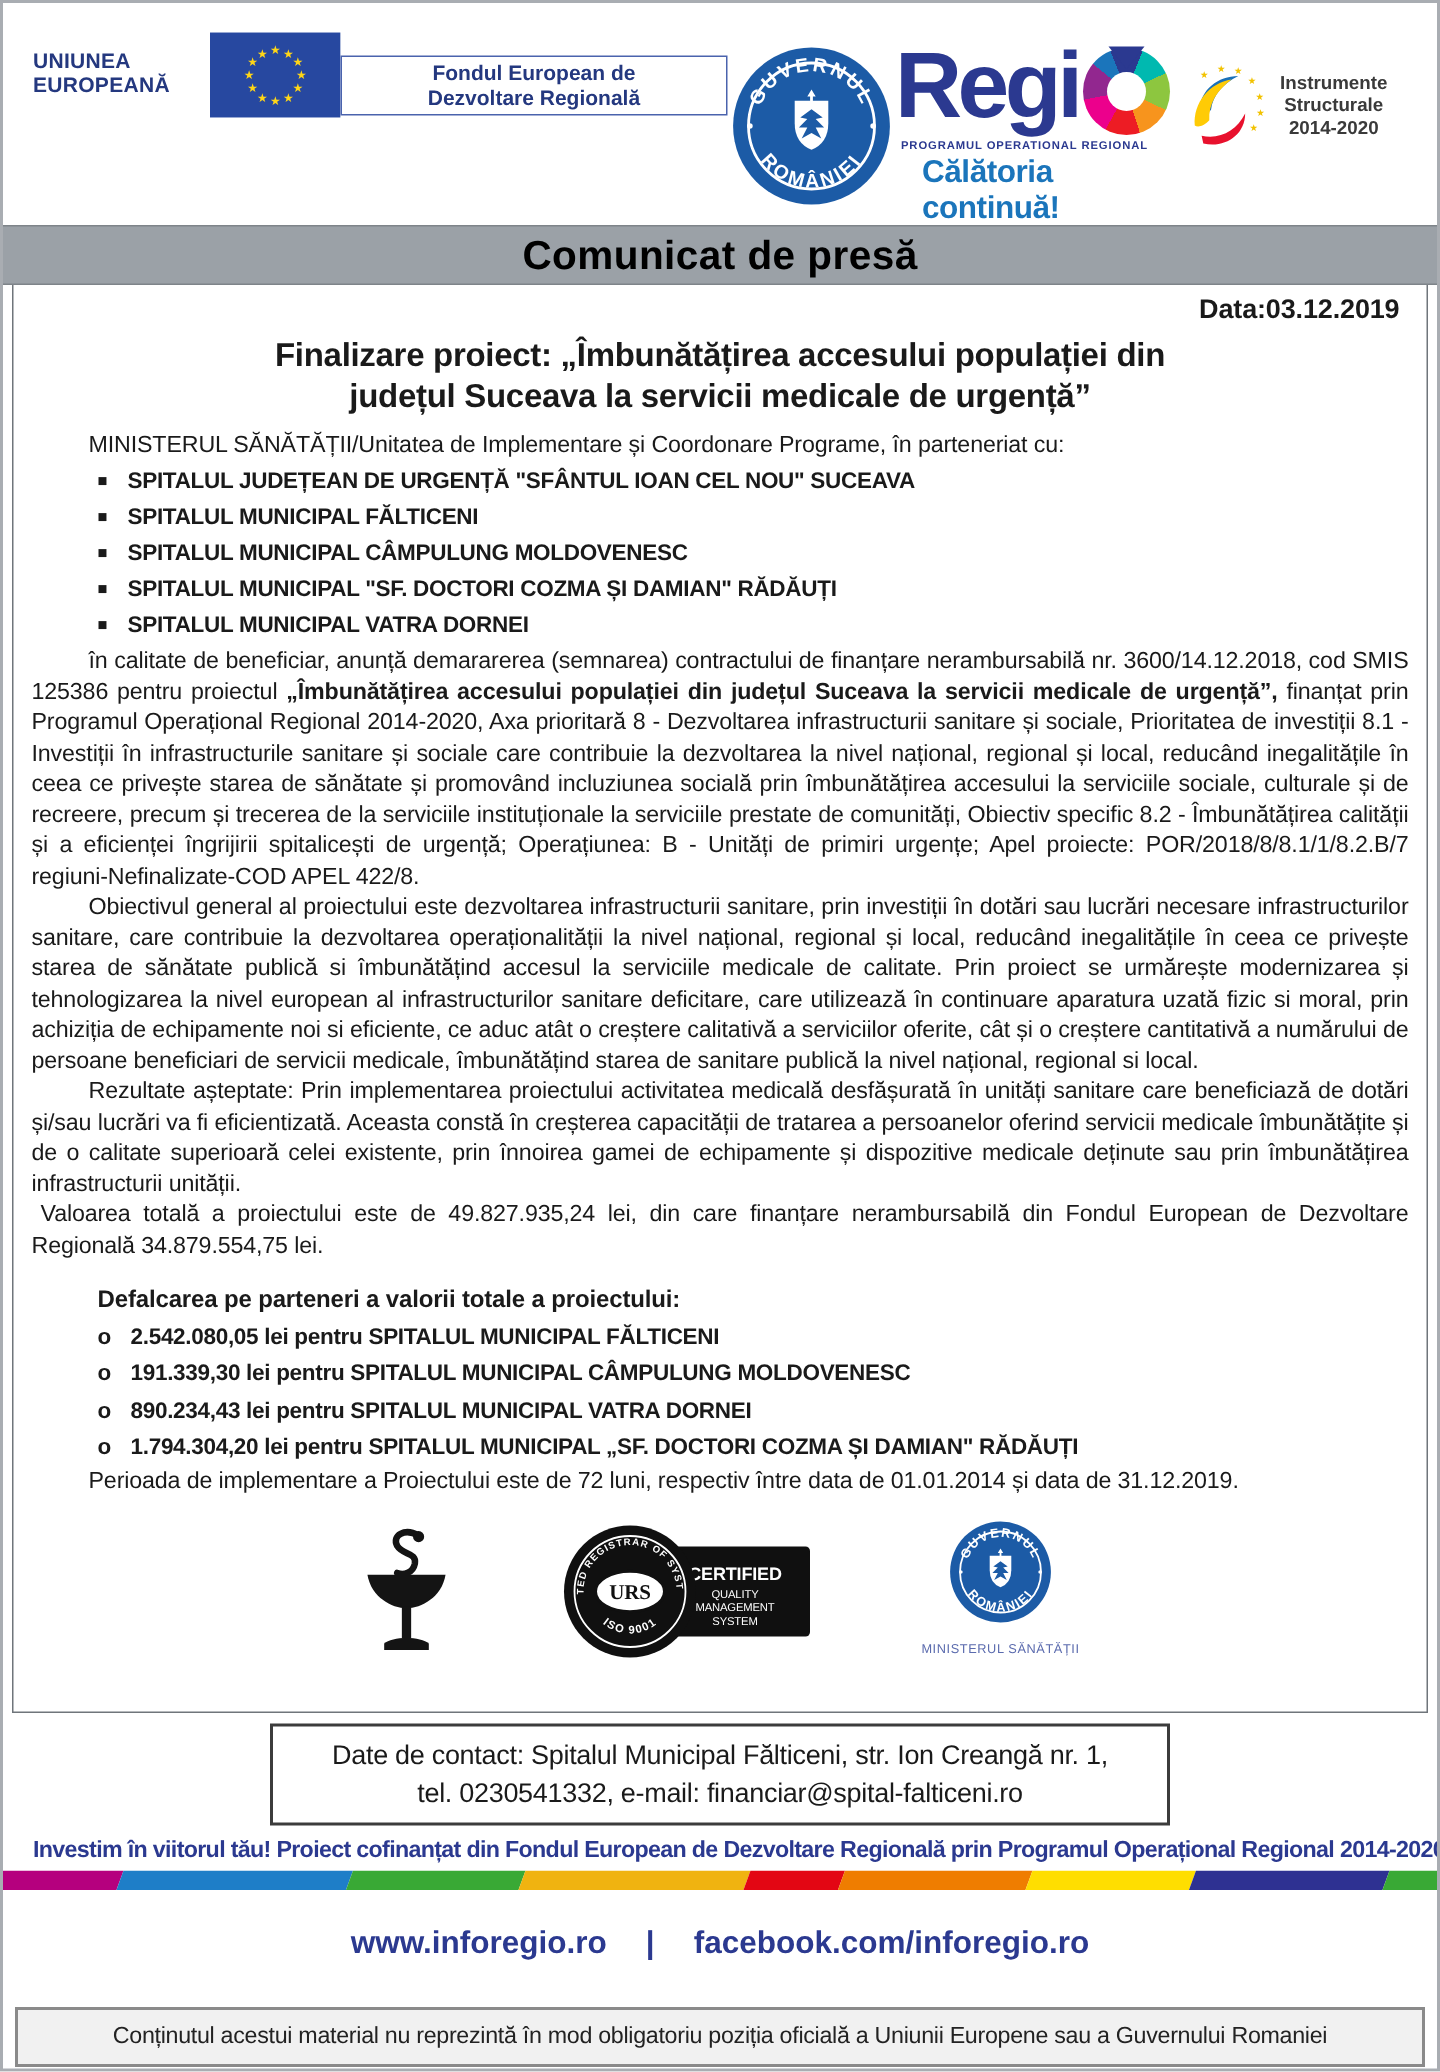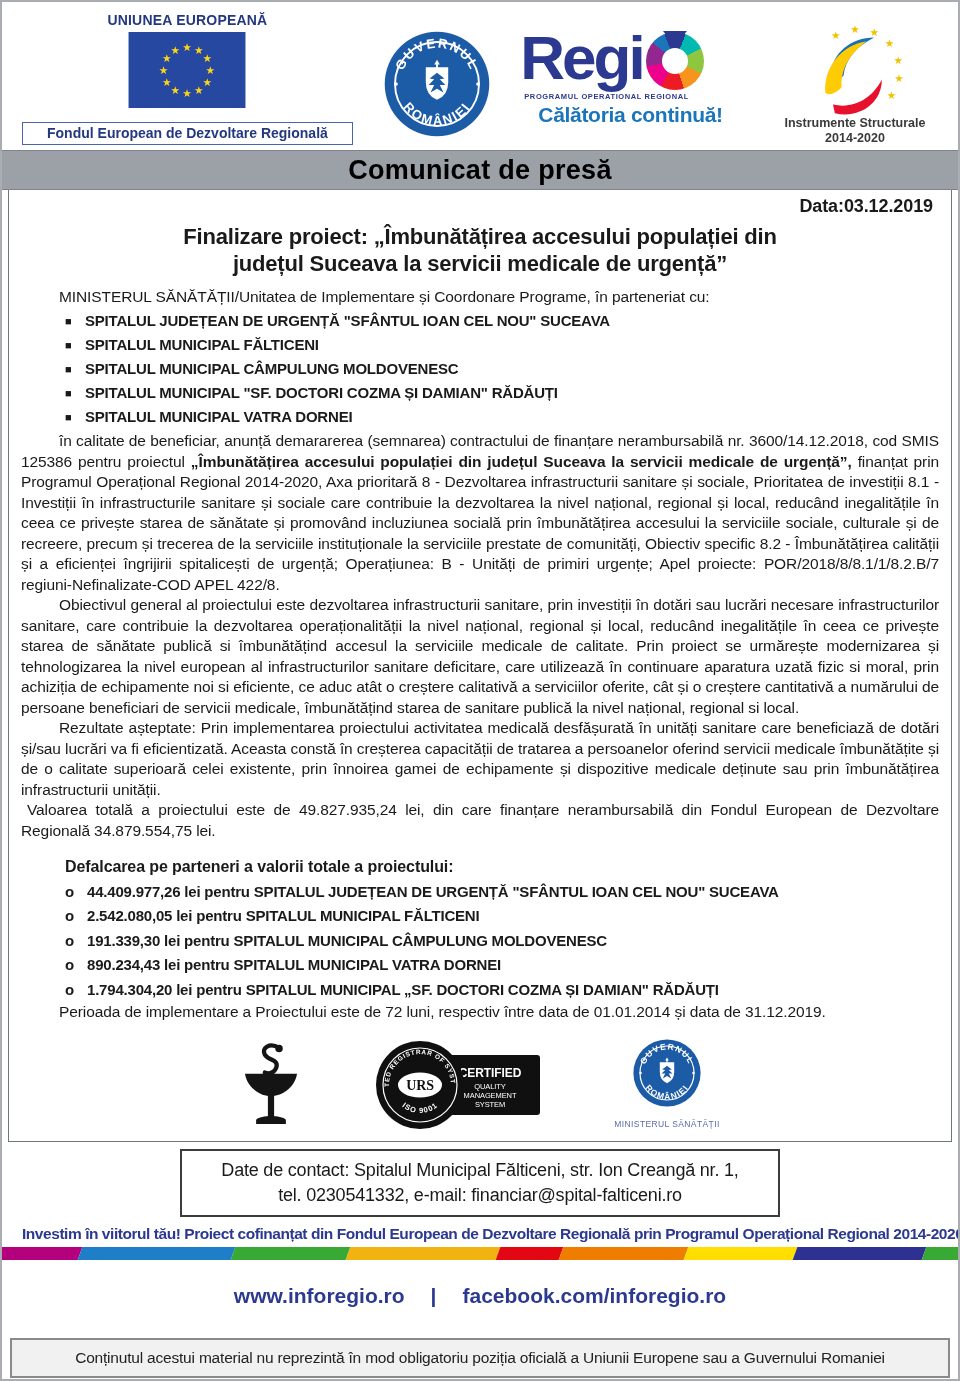--- a/index.html
+++ b/index.html
@@ -7,21 +7,21 @@
   .page {
     position:relative; width:960px; height:1381px; margin:0 auto;
     background:#fff; border:2px solid #a9adb2; overflow:hidden;
     font-family:"Liberation Sans", sans-serif; color:#1a1a1a;
   }
   
   .logos {
     display:flex; justify-content:space-between; align-items:flex-start;
     padding:10px 28px 4px 20px; height:148px;
   }
-  .logo-block { display:flex; flex-direction:column; align-items:center; }
+  .logo-block { display:flex; align-items:center; }
   .eu-label { color:#24387f; font-weight:bold; font-size:14px; letter-spacing:.2px; margin-bottom:4px; }
   .eu-flag { display:block; }
   .eu-caption {
     margin-top:14px; color:#24387f; font-weight:bold; font-size:14px; text-align:center;
     border:1px solid #4a63ad; padding:2px 24px; line-height:17px;
   }
   .gov-block { margin-top:16px; }
   .regio-block { margin-top:18px; width:232px; }
   .regio-row { display:flex; align-items:flex-start; }
   .regio-word { font-size:62px; line-height:56px; font-weight:bold; color:#2b3990; letter-spacing:-3px; }
@@ -188,21 +188,20 @@
     <p class="body"><span>în calitate de beneficiar, anunță  demararerea (semnarea) contractului de finanțare nerambursabilă nr. 3600/14.12.2018, cod SMIS 125386 pentru proiectul </span><b>„Îmbunătățirea accesului populației din județul Suceava la servicii medicale de urgență”,</b><span> finanțat prin Programul Operațional Regional 2014-2020,  Axa prioritară  8 - Dezvoltarea infrastructurii sanitare și sociale, Prioritatea de investiții 8.1 - Investiții în infrastructurile sanitare și sociale care contribuie la dezvoltarea la nivel național, regional și local, reducând inegalitățile în ceea ce privește starea de sănătate și promovând incluziunea socială prin îmbunătățirea accesului la serviciile  sociale, culturale și de recreere, precum și trecerea de la serviciile instituționale la serviciile prestate de comunități, Obiectiv specific 8.2 - Îmbunătățirea calității și a eficienței îngrijirii spitalicești de urgență; Operațiunea: B - Unități de primiri urgențe; Apel proiecte: POR/2018/8/8.1/1/8.2.B/7 regiuni-Nefinalizate-COD APEL 422/8.</span></p>
 
     <p class="body">Obiectivul general al proiectului este dezvoltarea infrastructurii sanitare, prin investiții în dotări sau lucrări necesare infrastructurilor sanitare, care contribuie la dezvoltarea operaționalității la nivel național, regional și local, reducând inegalitățile în ceea ce privește starea de sănătate publică si îmbunătățind accesul la serviciile medicale de calitate. Prin proiect se urmărește modernizarea și tehnologizarea la nivel european al infrastructurilor sanitare deficitare, care utilizează în continuare aparatura uzată fizic si moral, prin achiziția de echipamente noi si eficiente, ce aduc atât o creștere calitativă a serviciilor oferite, cât și o creștere cantitativă a numărului de persoane beneficiari de servicii medicale, îmbunătățind starea de sanitare publică la nivel național, regional si local.</p>
 
     <p class="body">Rezultate așteptate: Prin implementarea proiectului activitatea medicală desfășurată în unități sanitare care beneficiază de dotări și/sau lucrări va fi eficientizată. Aceasta constă în creșterea capacității de tratarea a persoanelor  oferind servicii medicale îmbunătățite și de o calitate superioară celei existente, prin înnoirea gamei de echipamente și dispozitive medicale deținute sau prin îmbunătățirea infrastructurii unității.</p>
 
     <p class="body noindent">Valoarea totală a proiectului este de 49.827.935,24 lei, din care finanțare nerambursabilă din Fondul European de Dezvoltare Regională 34.879.554,75 lei.</p>
 
     <div class="defal-head">Defalcarea pe parteneri a valorii totale a proiectului:</div>
     <ul class="defal">
-      <li><span class="o-bullet">o</span><span>44.409.977,26 lei pentru SPITALUL JUDEȚEAN DE URGENȚĂ "SFÂNTUL IOAN CEL NOU" SUCEAVA</span></li>
       <li><span class="o-bullet">o</span><span>2.542.080,05 lei pentru SPITALUL MUNICIPAL FĂLTICENI</span></li>
       <li><span class="o-bullet">o</span><span>191.339,30 lei pentru SPITALUL MUNICIPAL CÂMPULUNG MOLDOVENESC</span></li>
       <li><span class="o-bullet">o</span><span>890.234,43 lei pentru SPITALUL MUNICIPAL VATRA DORNEI</span></li>
       <li><span class="o-bullet">o</span><span>1.794.304,20 lei pentru  SPITALUL MUNICIPAL „SF. DOCTORI COZMA ȘI DAMIAN" RĂDĂUȚI</span></li>
     </ul>
 
     <p class="body">Perioada de implementare a Proiectului este de 72 luni, respectiv între data de 01.01.2014 și data de 31.12.2019.</p>
 
     <div class="cert-row">
       <svg width="62" height="88" viewBox="0 0 100 140" fill="#141414">

